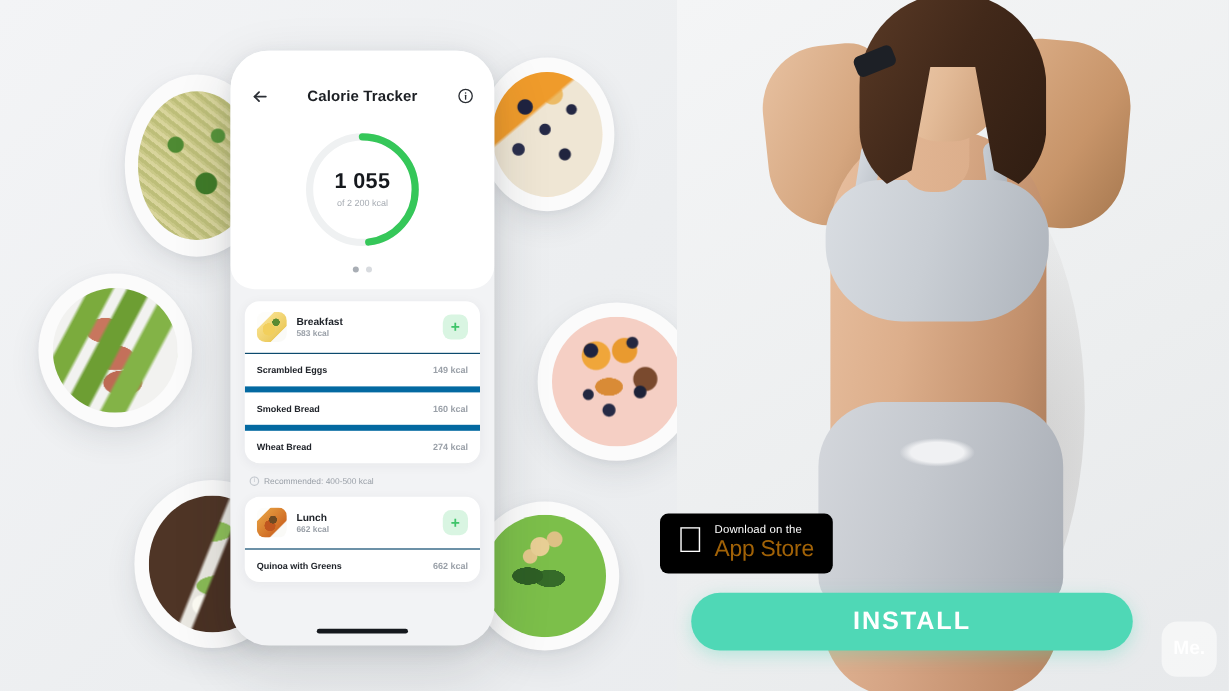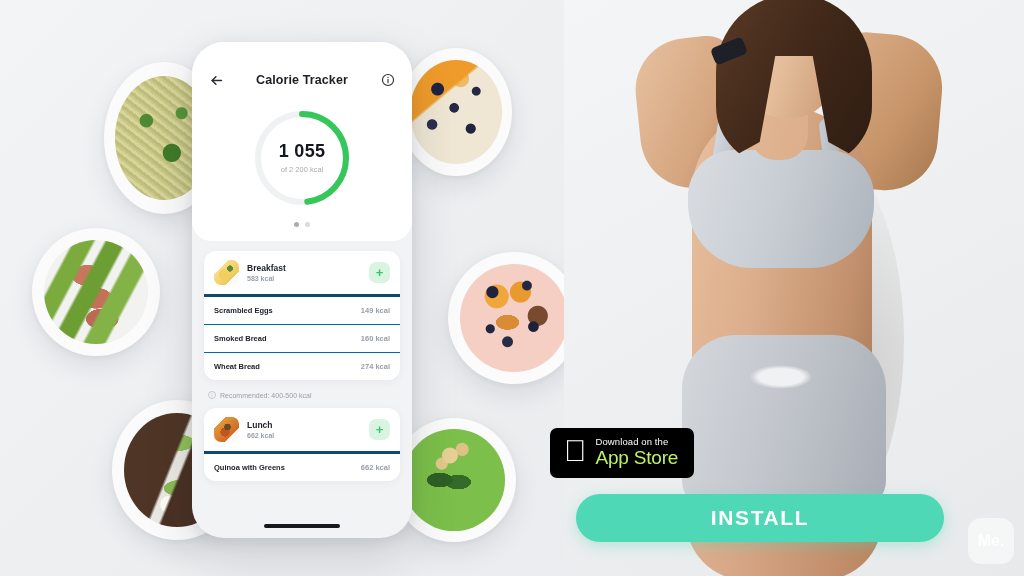--- a/index.html
+++ b/index.html
@@ -218,21 +218,21 @@
   .dot.on { background: #a9aeb5; }
 
   
   .phone-body { padding: 10px 12px 0; }
   .card {
     background: #ffffff; border-radius: 12px; overflow: hidden;
     box-shadow: 0 2px 10px rgba(35,40,50,.05);
   }
   .meal-head {
     display: flex; align-items: center; gap: 8px; padding: 9px 10px;
-    border-bottom: 3px solid #0c4a6e;
+    border-bottom: 1px solid #0c4a6e;
   }
   .thumb {
     width: 25px; height: 25px; border-radius: 7px; flex: 0 0 auto;
     background: #f4f4f2; overflow: hidden; position: relative;
   }
   .thumb.eggs {
     background:
       radial-gradient(circle at 64% 34%, #5a8a32 0 13%, rgba(0,0,0,0) 14%),
       radial-gradient(circle at 40% 58%, #f2cf5c 0 24%, rgba(0,0,0,0) 25%),
       linear-gradient(135deg, #fdfdfb 0 28%, #f6dd86 30%, #eccb5e 72%, #fafaf7 74%);
@@ -246,21 +246,21 @@
   .meal-name { font-size: 8.5px; font-weight: 700; color: #20242a; line-height: 1.25; }
   .meal-kcal { font-size: 7px; font-weight: 600; color: #9aa0a8; margin-top: 2px; }
   .meal-spacer { flex: 1 1 auto; }
   .add-btn {
     width: 21px; height: 21px; border-radius: 7px; background: #d9f5e2;
     display: flex; align-items: center; justify-content: center;
     color: #3fc46a; font-size: 13px; font-weight: 700; cursor: pointer; line-height: 1;
   }
   .food-row {
     display: flex; align-items: center; justify-content: space-between;
-    padding: 9px 10px; border-bottom: 1px solid #0369a1;
+    padding: 9px 10px; border-bottom: 5px solid #0369a1;
   }
   .food-row:last-child { border-bottom: none; }
   .food-name { font-size: 7.5px; font-weight: 700; color: #20242a; }
   .food-kcal { font-size: 7.5px; font-weight: 600; color: #9aa0a8; }
 
   .rec {
     display: flex; align-items: center; gap: 4px;
     padding: 11px 4px 9px; font-size: 7px; color: #9aa0a8; font-weight: 500;
   }
   .rec .i {
@@ -274,21 +274,21 @@
   }
 
   
   .badges { position: absolute; left: 550px; top: 428px; display: flex; gap: 12px; }
   .badge {
     background: #000; border-radius: 7px; display: flex; align-items: center;
     gap: 9px; padding: 7px 16px 8px 14px; height: 50px;
   }
   .badge .txt { display: flex; flex-direction: column; justify-content: flex-start; }
   .badge .t1 { color: #fff; font-size: 9.5px; line-height: 1.15; letter-spacing: .1px; }
-  .badge .t2 { color: #bef264; font-size: 19px; font-weight: 500; line-height: 1.1; letter-spacing: -.2px; }
+  .badge .t2 { color: #a16207; font-size: 19px; font-weight: 500; line-height: 1.1; letter-spacing: -.2px; }
   .badge .t2.gp { font-size: 18px; }
   .badge .t1.gp { font-size: 8.5px; letter-spacing: 1px; }
   .apple-glyph { font-size: 30px; color: #fff; line-height: 1; margin-top: -4px; }
 
   
   .install {
     position: absolute; left: 576px; top: 494px; width: 368px; height: 48px;
     border-radius: 24px; background: #4fd8b6;
     display: flex; align-items: center; justify-content: center;
     color: #fff; font-size: 21px; font-weight: 700; letter-spacing: 1.6px;

